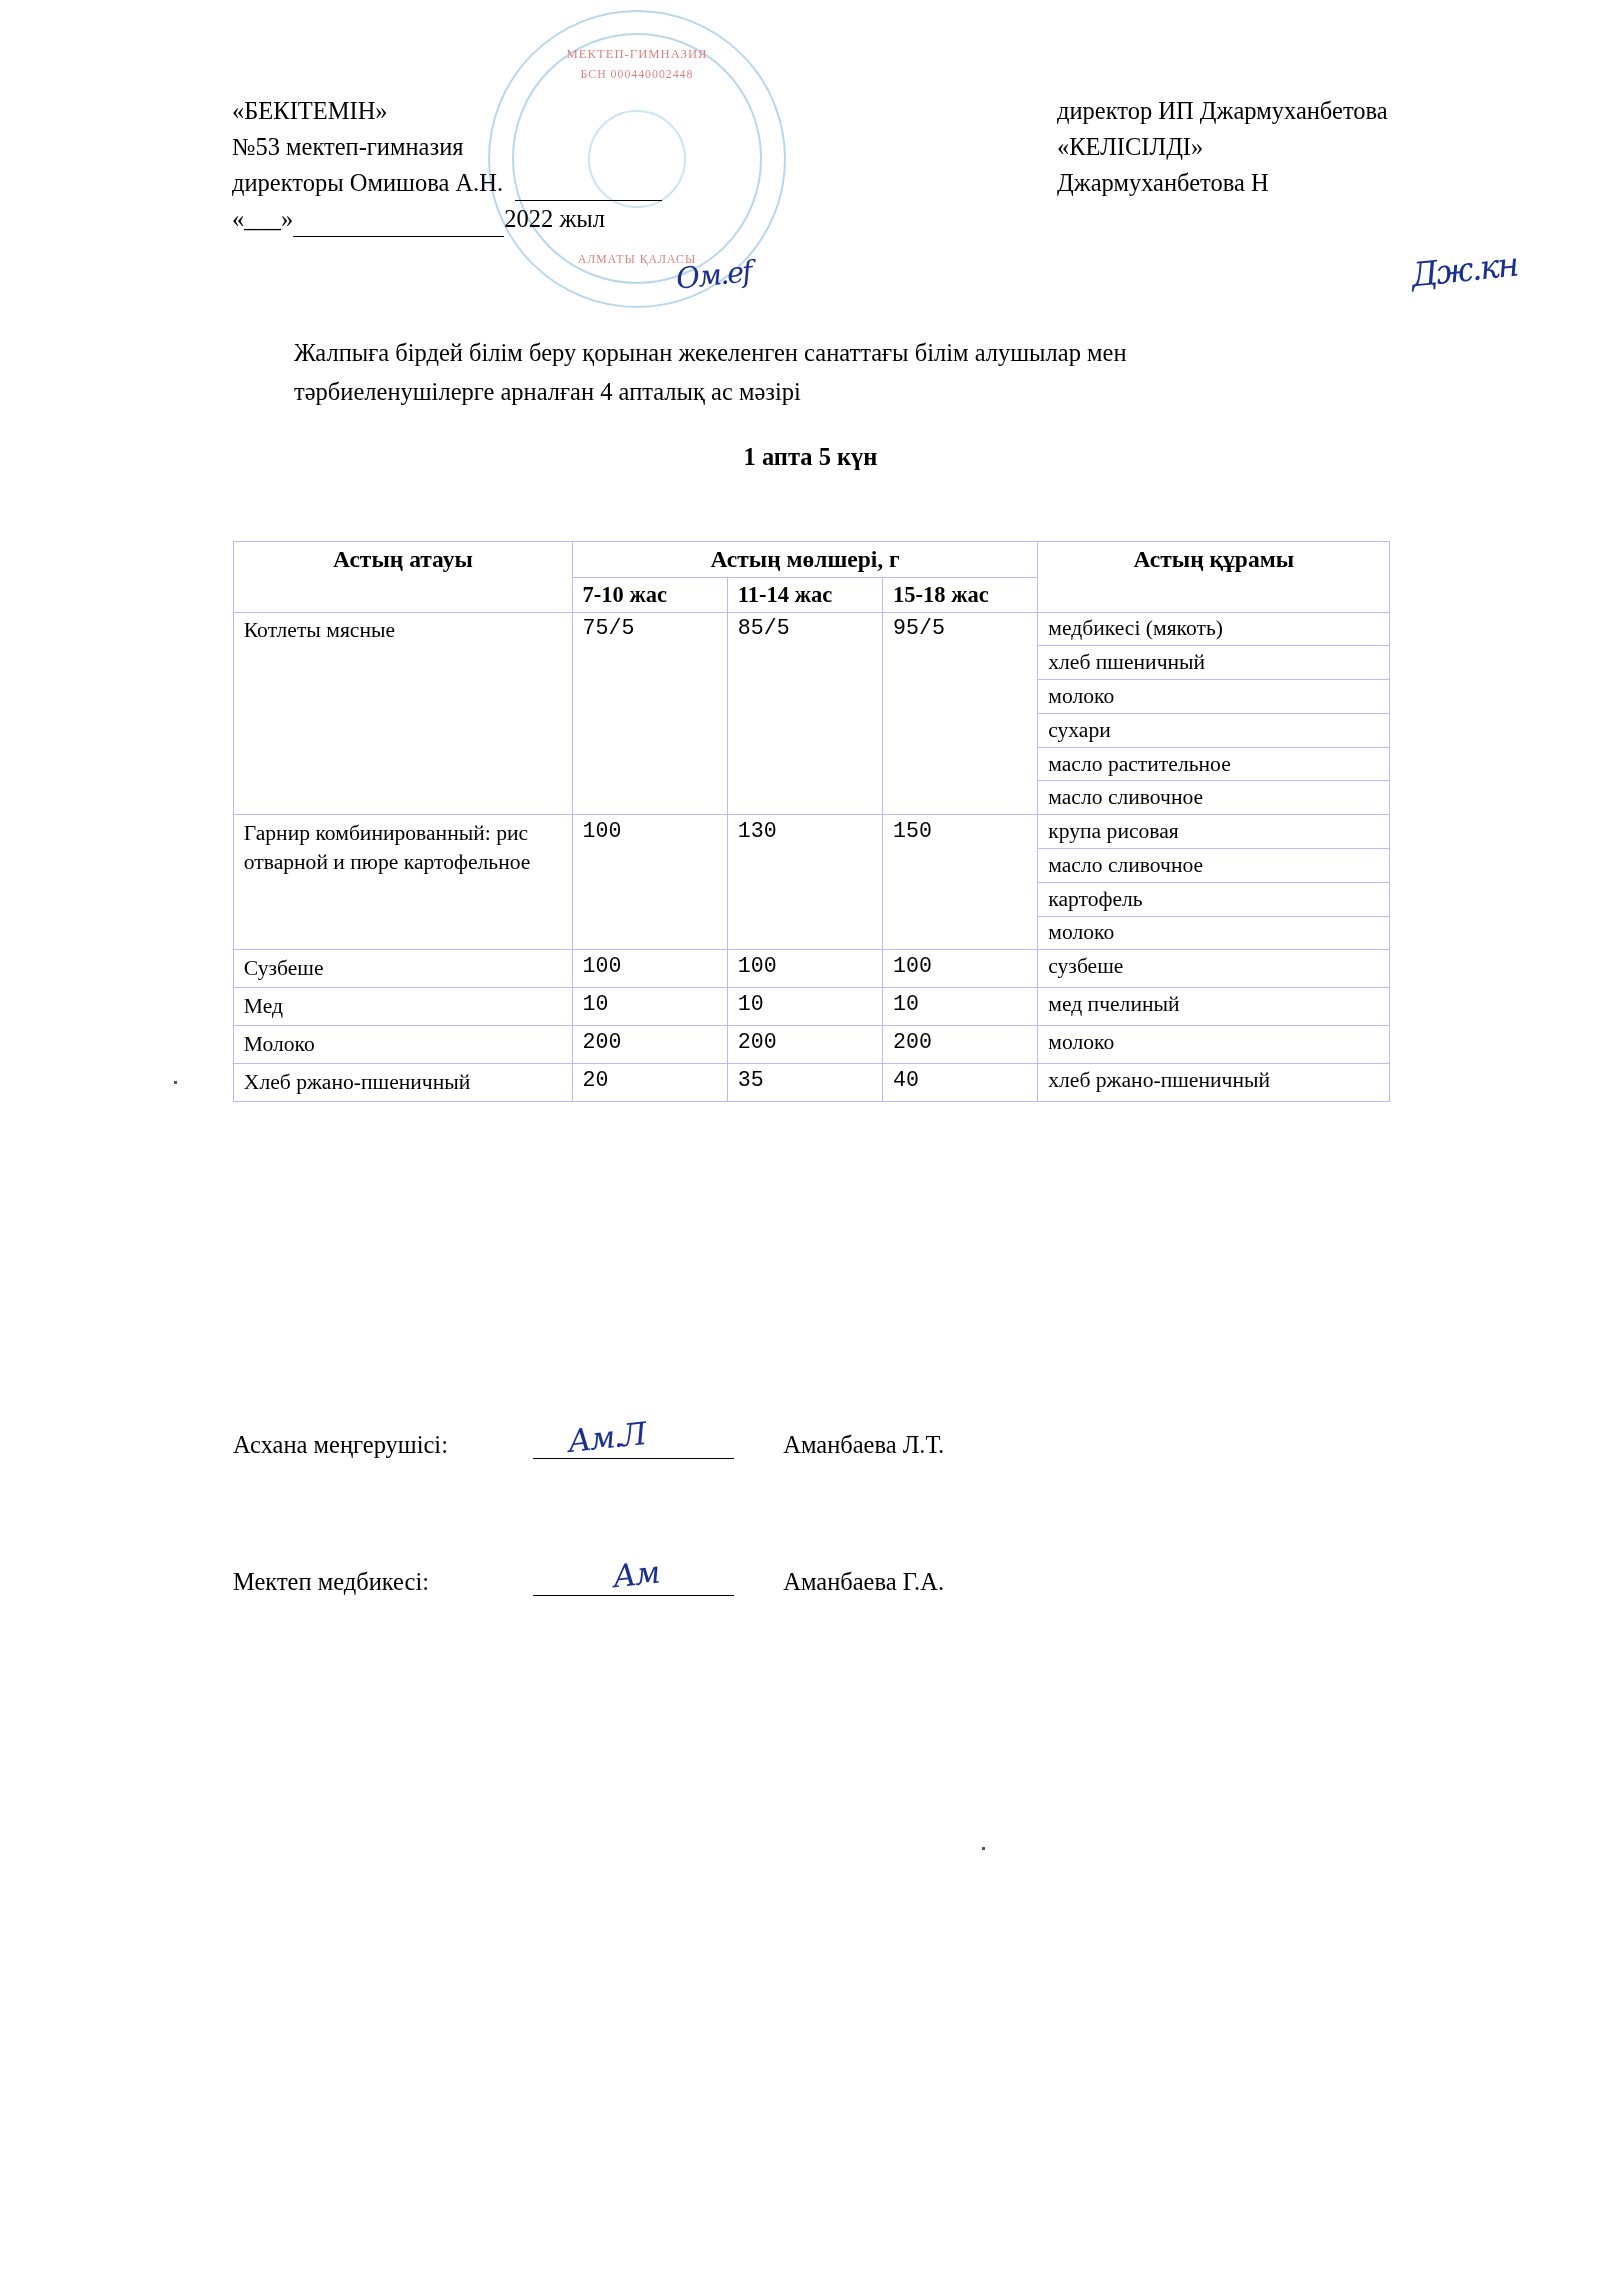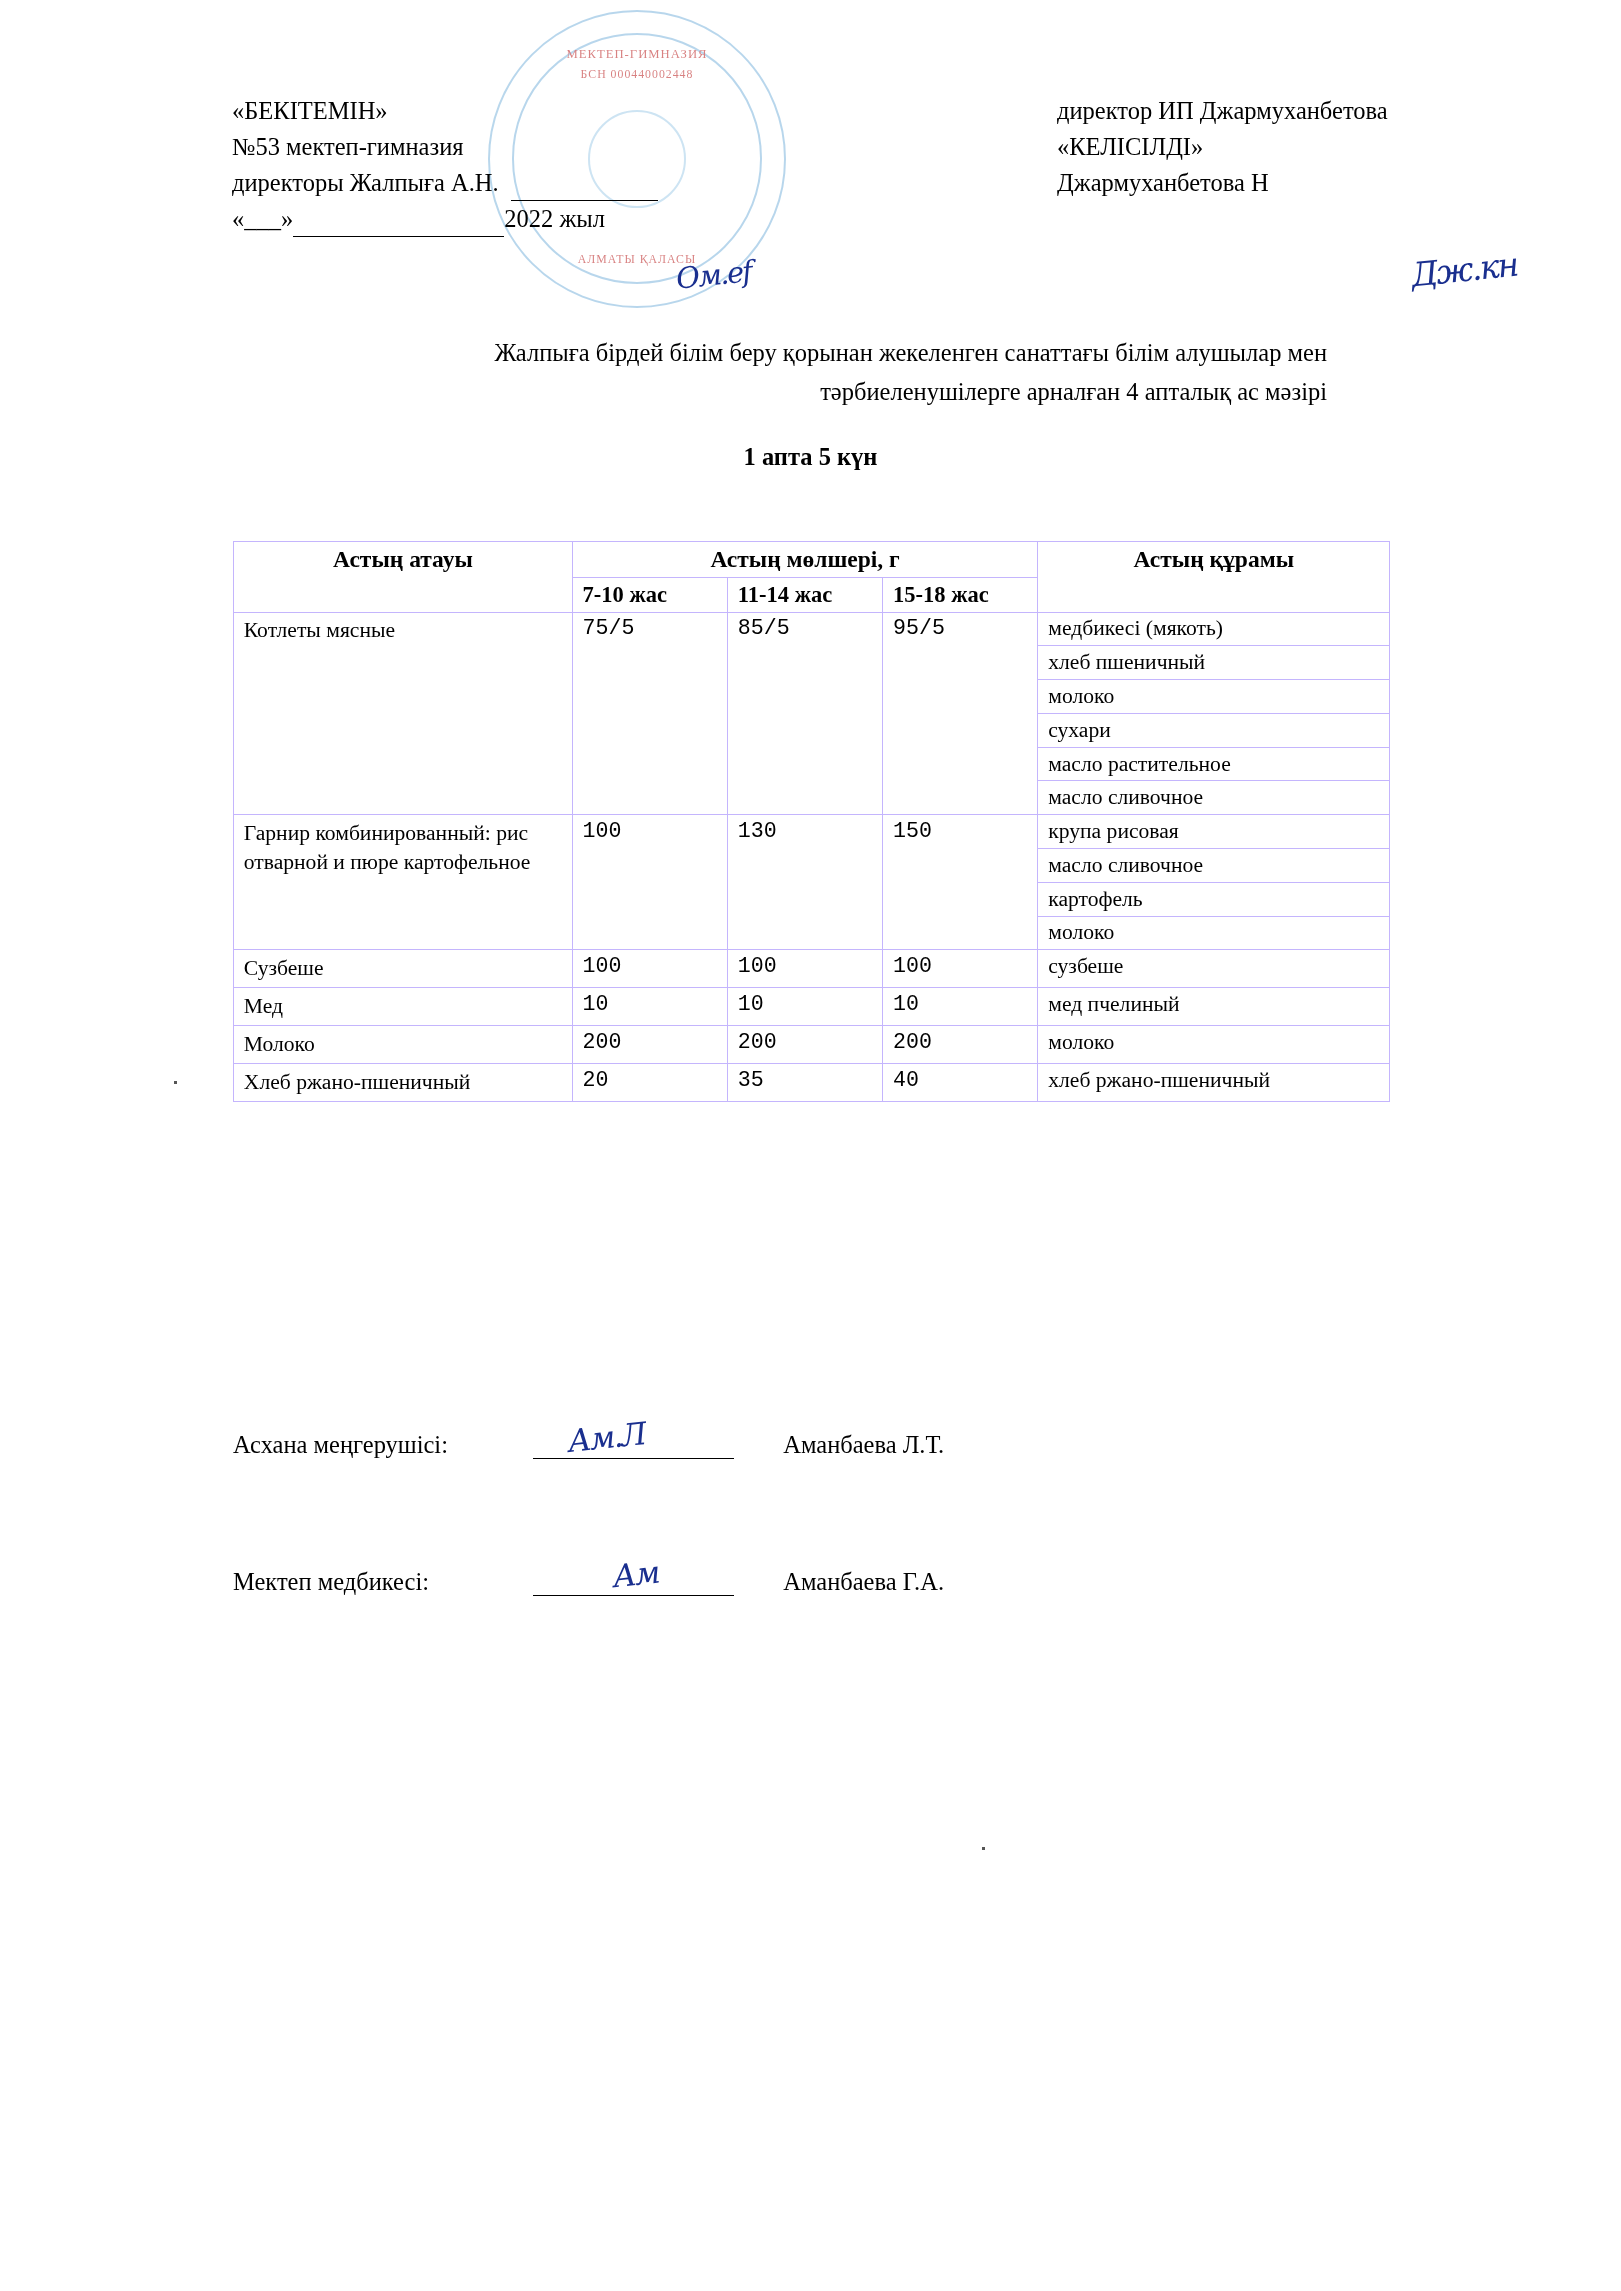--- a/index.html
+++ b/index.html
@@ -117,21 +117,21 @@
     border: 2px solid #8dc0e2;
     opacity: .8;
   }
 
   
   .doc-title {
     position: absolute;
     top: 333px;
     left: 0;
     width: 100%;
-    text-align: right;
+    text-align: left;
     font-size: 24.5px;
     line-height: 39px;
   }
   .doc-title div { padding: 0 294px; }
   .week-title {
     position: absolute;
     top: 443px;
     left: 0;
     width: 100%;
     text-align: center;
@@ -209,21 +209,21 @@
     <div class="stamp-emblem"></div>
     <div class="stamp-txt t3">АЛМАТЫ ҚАЛАСЫ</div>
   </div>
 
   <div class="header">
 
     <div class="hdr-left">
       <div class="hdr-line">«БЕКІТЕМІН»</div>
       <div class="hdr-line">№53 мектеп-гимназия</div>
       <div class="hdr-line">
-        <span>директоры    Жалпыға А.Н.</span>
+        <span>директоры    Омишова А.Н.</span>
         <span class="sig-underline"></span>
       </div>
       <div class="hdr-line">
         <span>«___»</span><span class="date-line"></span><span>2022 жыл</span>
       </div>
     </div>
 
     <div class="sig" style="left: 676px; top: 165px;">Ом.ef</div>
 
     <div class="hdr-right">

